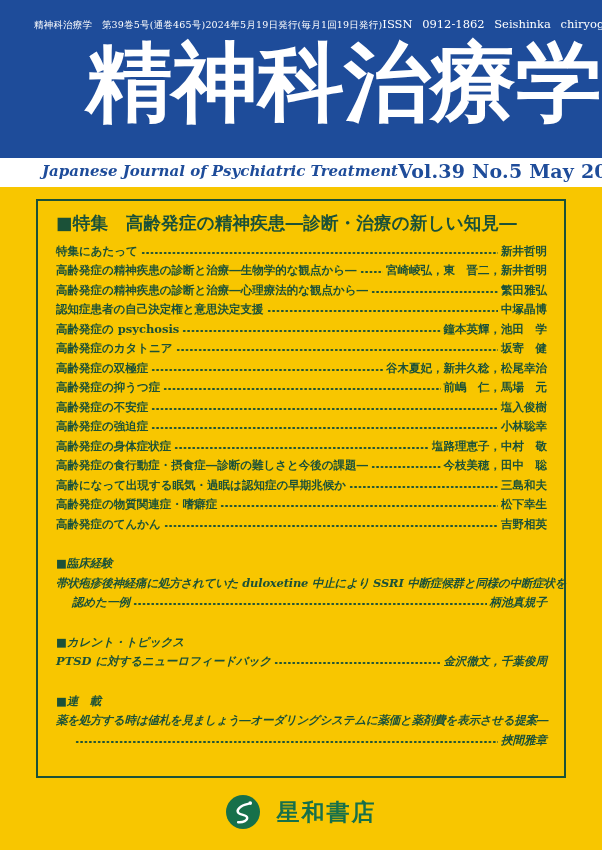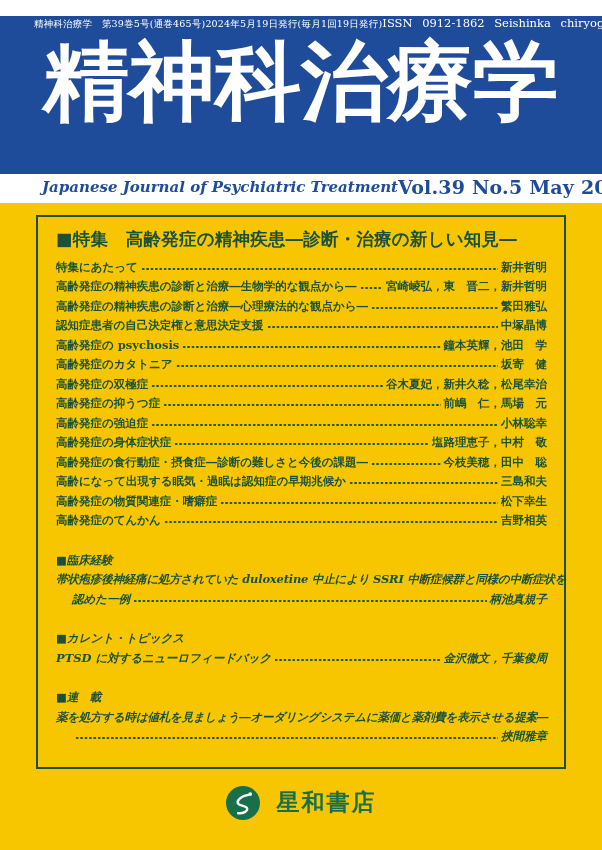--- a/index.html
+++ b/index.html
@@ -6,31 +6,31 @@
   body{
     width:602px;height:850px;overflow:hidden;
     font-family:"DejaVu Serif","Liberation Serif",serif;
     background:#fff;
   }
   .cover{width:602px;height:850px;display:flex;flex-direction:column;}
 
   
   .masthead{
     background:var(--blue,#1e4c9a);
-    height:158px;box-sizing:border-box;
-    color:#fff;flex:0 0 auto;margin-top:16px;
+    height:158px;box-sizing:border-box;padding-top:17px;
+    color:#fff;flex:0 0 auto;
   }
   .top-row{
     display:flex;justify-content:space-between;align-items:baseline;
     padding:0 32px 0 34px;
   }
   .issue-info{font-size:9.5px;letter-spacing:.2px;white-space:nowrap;}
   .issn{font-size:11.5px;word-spacing:6px;white-space:nowrap;}
   .journal-title{
-    margin:4px 0 0 0;text-align:center;
+    margin:4px 0 0 0;text-align:right;
     font-size:86px;line-height:1.08;font-weight:600;
     letter-spacing:0;white-space:nowrap;
   }
 
   
   .strip{
     background:#fff;height:29px;flex:0 0 auto;
     display:flex;justify-content:space-between;align-items:center;
     padding:0 36px 4px 42px;box-sizing:border-box;
     color:var(--blue,#1e4c9a);
@@ -40,21 +40,21 @@
 
   
   .body-yellow{
     background:var(--yellow,#f8c600);
     flex:1 1 auto;box-sizing:border-box;
     padding:12px 36px 0 36px;
   }
   .toc-box{
     border:2px solid var(--green,#1b5138);
     box-sizing:border-box;width:530px;
-    padding:11px 17px 20px 18px;
+    padding:11px 17px 26px 18px;
     color:var(--green,#1b5138);
     font-weight:bold;
     font-size:11.5px;line-height:19.5px;
   }
   .sec-heading{white-space:nowrap;}
   .sec-heading.big{font-size:17.5px;line-height:1.3;margin-bottom:7px;letter-spacing:.2px;}
   .toc-section + .toc-section{margin-top:20px;font-style:italic;}
   .sub-heading{white-space:nowrap;}
   .entry .pre{white-space:nowrap;letter-spacing:-.2px;}
   .entry .row{display:flex;align-items:baseline;text-align:right;}
@@ -152,20 +152,27 @@
             </div>
             <div class="entry">
               <div class="row">
                 <span class="t">高齢発症の抑うつ症</span>
                 <span class="leader"></span>
                 <span class="a">前嶋　仁，馬場　元</span>
               </div>
             </div>
             <div class="entry">
               <div class="row">
+                <span class="t">高齢発症の不安症</span>
+                <span class="leader"></span>
+                <span class="a">塩入俊樹</span>
+              </div>
+            </div>
+            <div class="entry">
+              <div class="row">
                 <span class="t">高齢発症の強迫症</span>
                 <span class="leader"></span>
                 <span class="a">小林聡幸</span>
               </div>
             </div>
             <div class="entry">
               <div class="row">
                 <span class="t">高齢発症の身体症状症</span>
                 <span class="leader"></span>
                 <span class="a">塩路理恵子，中村　敬</span>

